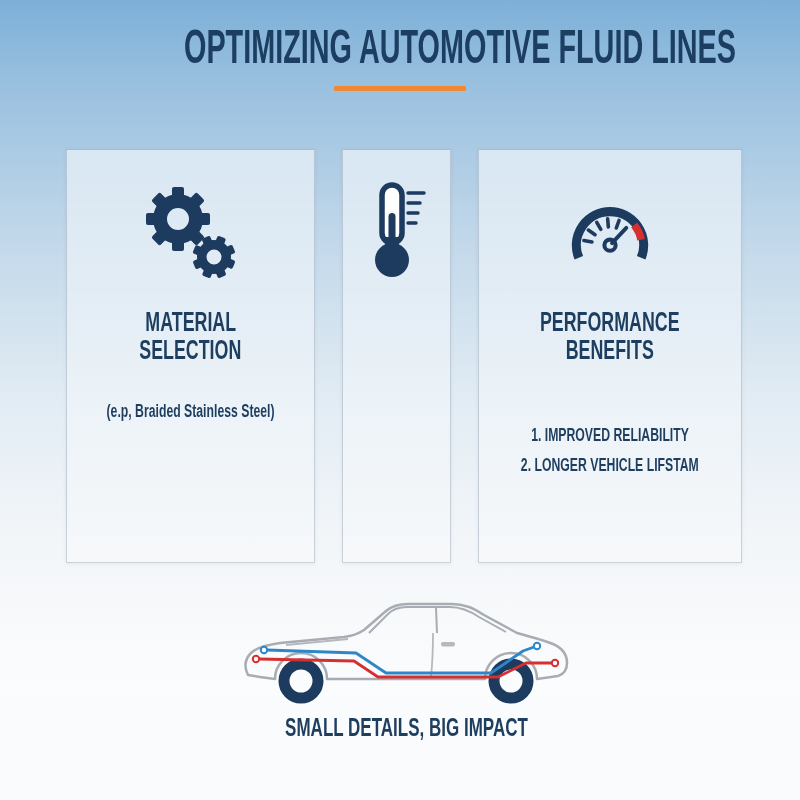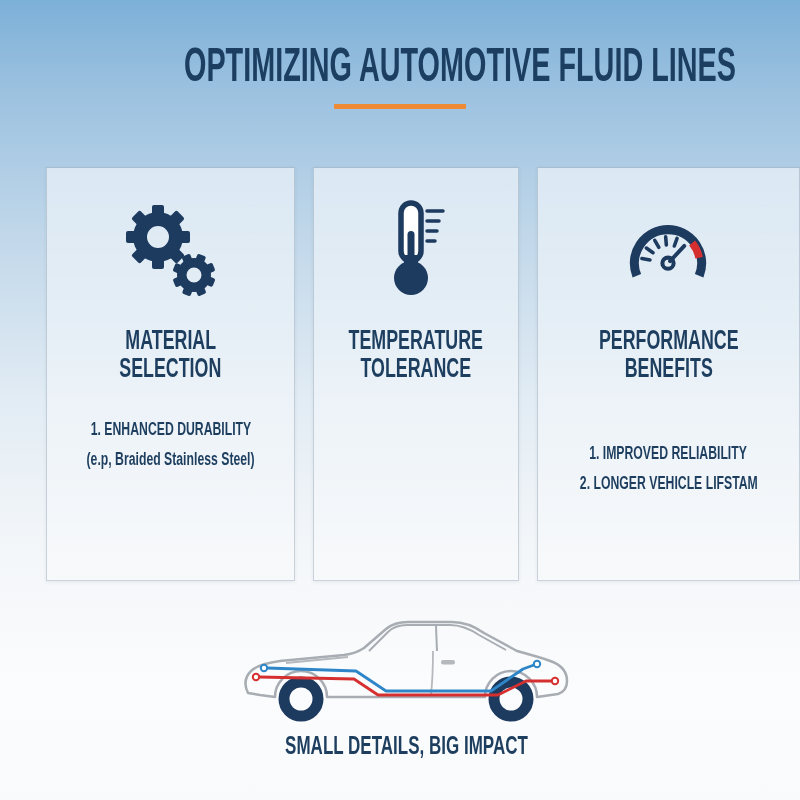--- a/index.html
+++ b/index.html
@@ -4,26 +4,26 @@
 <style>
   html,body{margin:0;padding:0;}
   body{
     width:800px;height:800px;overflow:hidden;
     font-family:"Liberation Sans", sans-serif;
     background:linear-gradient(180deg,#7db0d8 0%, #9dc2e0 12%, #c2d8ea 30%, #e2ecf4 50%, #f3f6f9 68%, #fbfcfd 86%, #f9fafb 100%);
   }
   .cond{display:inline-block;white-space:nowrap;transform-origin:50% 50%;}
 
   
-  .title-wrap{text-align:center;padding-top:38px;}
+  .title-wrap{text-align:center;padding-top:20px;}
   .title{font-weight:700;font-size:48px;line-height:54px;color:#1c3e60;letter-spacing:0px;transform:scaleX(0.60);}
   .divider{width:132px;height:5px;background:#ee8a33;margin:12px auto 0;border-radius:1px;}
 
   
-  .cols{display:flex;gap:18px;margin:58px 38px 0;padding-left:8px;}
+  .cols{display:flex;gap:27px;margin:58px 58px 0;padding-left:8px;}
   .panel{
     flex:1;height:414px;box-sizing:border-box;text-align:center;padding-top:24px;
     background:linear-gradient(180deg,rgba(255,255,255,0.55),rgba(255,255,255,0.22));
     border:1px solid rgba(125,145,165,0.38);
     box-shadow:0 1px 4px rgba(30,60,90,0.08);
   }
   .icon-box{height:120px;display:flex;align-items:center;justify-content:center;}
   .heading{margin-top:14px;font-weight:700;font-size:27px;line-height:28px;color:#1d3e5f;}
   .heading span{transform:scaleX(0.66);}
   .list{margin-top:32px;font-weight:700;font-size:18px;line-height:30px;color:#1d3e5f;}
@@ -72,44 +72,39 @@
             <path fill-rule="evenodd" d="M 95,78 A 17 17 0 1 0 61,78 A 17 17 0 1 0 95,78 Z M 85.5,78 A 7.5 7.5 0 1 1 70.5,78 A 7.5 7.5 0 1 1 85.5,78 Z"></path>
           </g>
         </g>
       </svg>
     </div>
     <div class="heading">
       <span class="cond">MATERIAL</span><br>
       <span class="cond">SELECTION</span>
     </div>
     <div class="list">
-      <div><span class="cond">1. ENHANCED DURABILITY</span></div>
       <div><span class="cond">(e.p, Braided Stainless Steel)</span></div>
     </div>
   </div>
 
   <div class="panel">
     <div class="icon-box">
       <svg width="100" height="110" viewBox="0 0 90 110">
         <rect x="30" y="6" width="20" height="58" rx="10" fill="#ffffff" stroke="#1d3a5f" stroke-width="5.5"></rect>
         <rect x="36.5" y="34" width="7" height="32" rx="3.5" fill="#1d3a5f"></rect>
         <circle cx="40" cy="81" r="17" fill="#1d3a5f"></circle>
         <rect x="33" y="58" width="14" height="12" fill="#1d3a5f"></rect>
         <circle cx="40" cy="81" r="6" fill="#1d3a5f"></circle>
         <g stroke="#1d3a5f" stroke-width="3.5" stroke-linecap="round">
           <line x1="56" y1="14" x2="72" y2="14"></line>
           <line x1="56" y1="24" x2="68" y2="24"></line>
           <line x1="56" y1="34" x2="66" y2="34"></line>
           <line x1="56" y1="44" x2="64" y2="44"></line>
         </g>
       </svg>
-    </div>
-    <div class="heading">
-      <span class="cond">TEMPERATURE</span><br>
-      <span class="cond">TOLERANCE</span>
     </div>
     <div class="list">
     </div>
   </div>
 
   <div class="panel">
     <div class="icon-box">
       <svg width="112" height="92" viewBox="0 0 110 90">
         <path d="M 24.4,68.4 A 33 33 0 1 1 85.6,68.4" fill="none" stroke="#1d3a5f" stroke-width="9"></path>
         <path d="M 78.7,36.1 A 31 31 0 0 1 85.5,50.6" fill="none" stroke="#d62f2f" stroke-width="7.5"></path>

